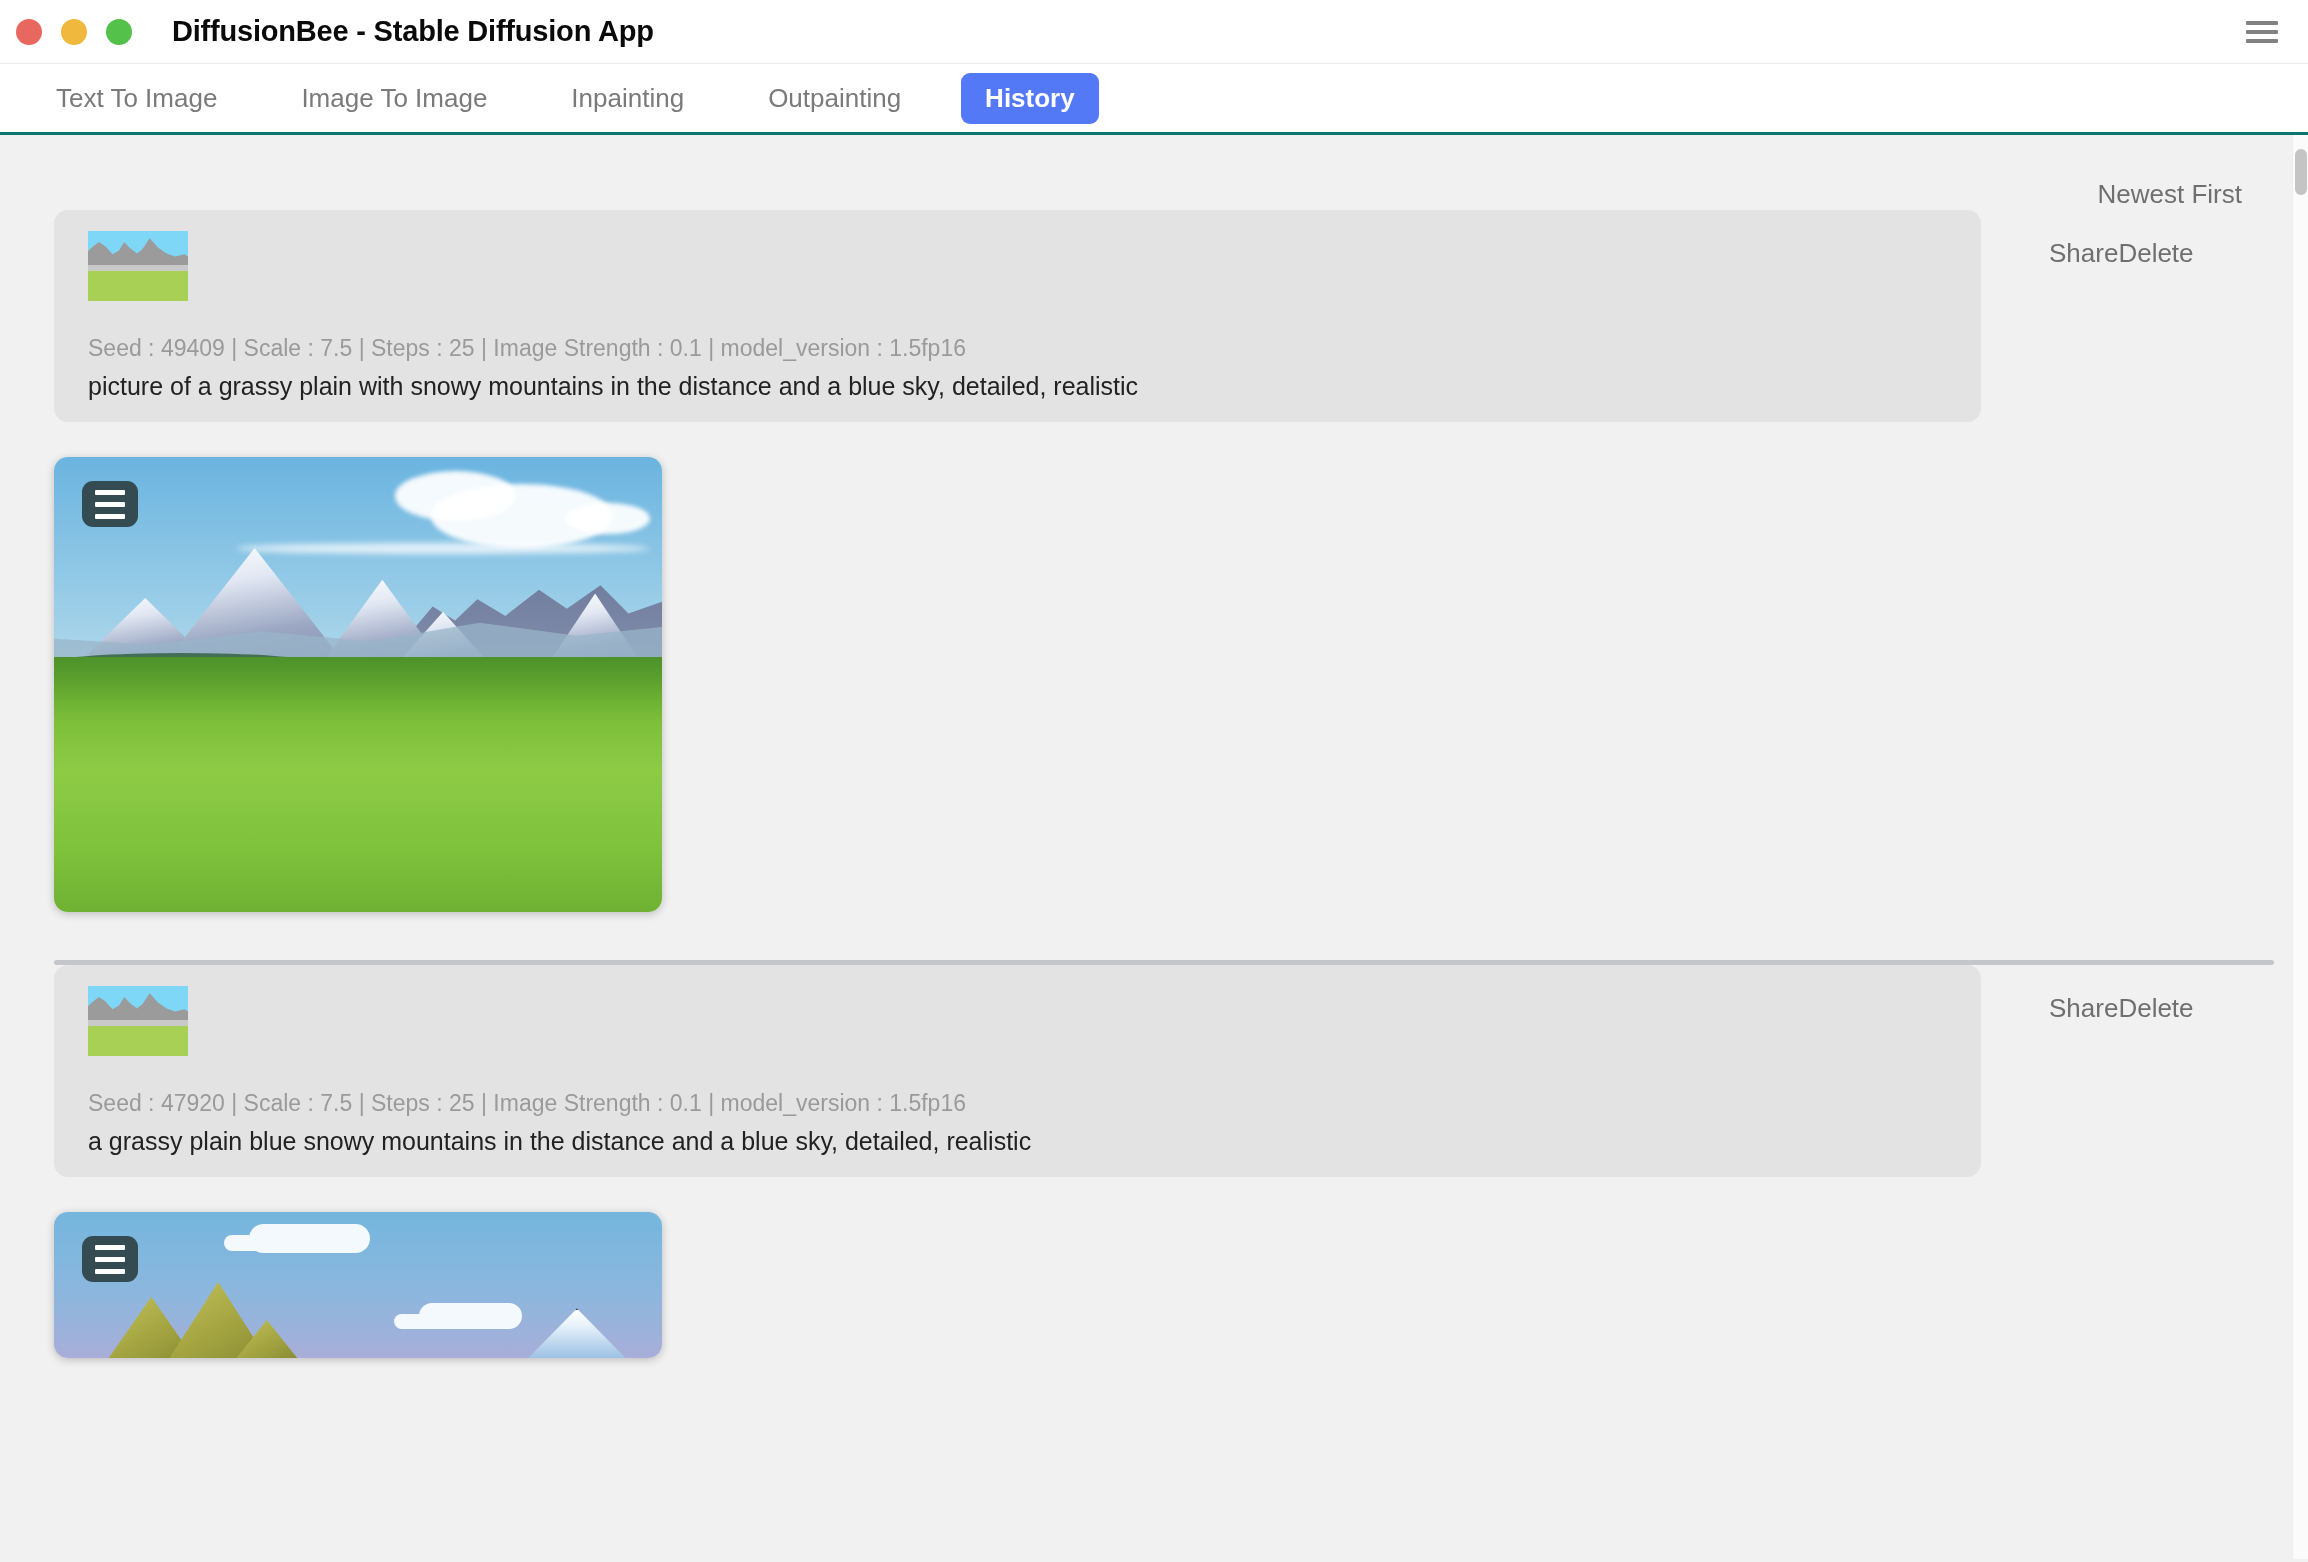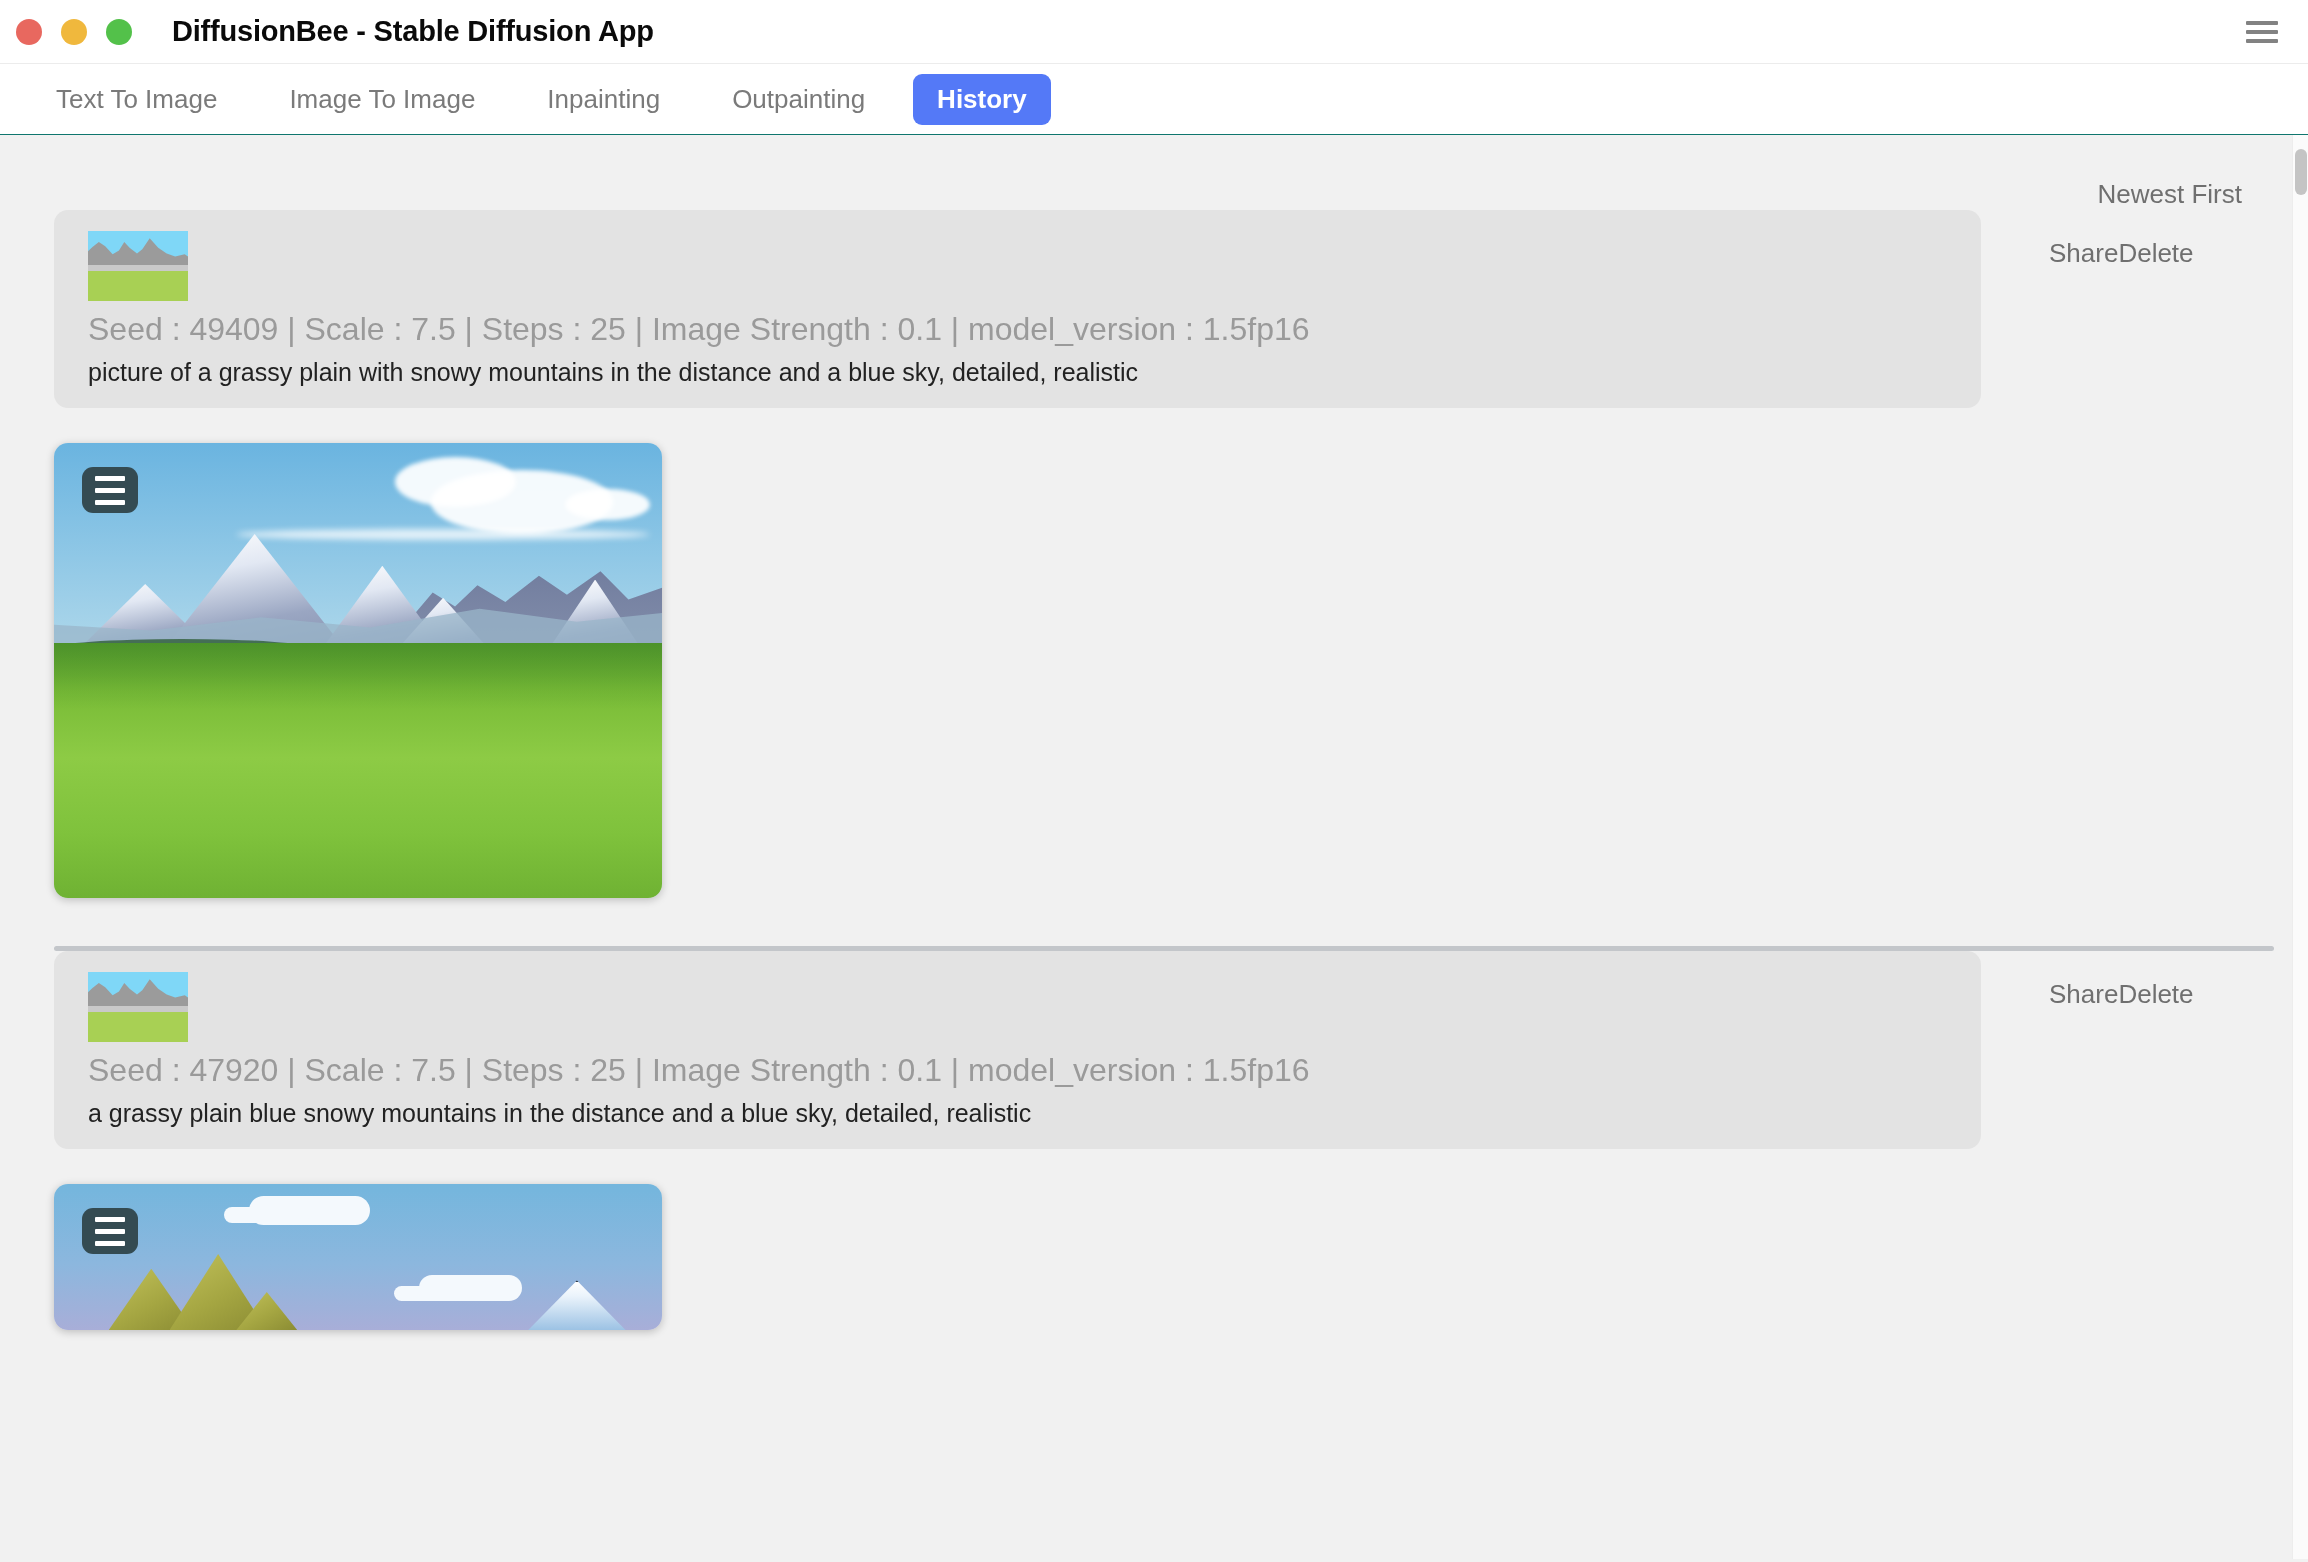--- a/index.html
+++ b/index.html
@@ -53,25 +53,25 @@
     display:block;
     height:4px;
     background:#828282;
     border-radius:1px;
   }
 
   
   .tabbar {
     height:71px;
     background:#ffffff;
-    border-bottom:1px solid #0f766e;
+    border-bottom:3px solid #0f766e;
     display:flex;
     align-items:center;
     padding-left:32px;
-    gap:0;
+    gap:12px;
   }
   .tab {
     font-size:26px;
     color:#7a7a7a;
     padding:10px 24px;
     border-radius:9px;
     cursor:pointer;
     white-space:nowrap;
     margin-right:24px;
   }
@@ -130,22 +130,22 @@
   .thumb .haze { position:absolute; left:0; right:0; bottom:43%; height:9%; background:#c9c9c9; }
   .thumb .ridge {
     position:absolute; left:-4%; right:-2%; bottom:46%;
     height:52%;
     background:#9b9b9b;
     clip-path: polygon(0% 100%, 0% 62%, 8% 40%, 14% 26%, 20% 38%, 27% 60%, 33% 50%,
                        38% 26%, 43% 42%, 50% 58%, 55% 46%, 62% 16%, 70% 42%, 78% 58%,
                        86% 66%, 95% 60%, 100% 70%, 100% 100%);
   }
   .meta-line {
-    margin:10px 0 0 34px;
-    font-size:32px;
+    margin:34px 0 0 34px;
+    font-size:23px;
     color:#9a9a9a;
     white-space:nowrap;
   }
   .prompt-line {
     margin:10px 0 0 34px;
     font-size:25px;
     color:#222222;
     white-space:nowrap;
   }
   .entry-actions {

